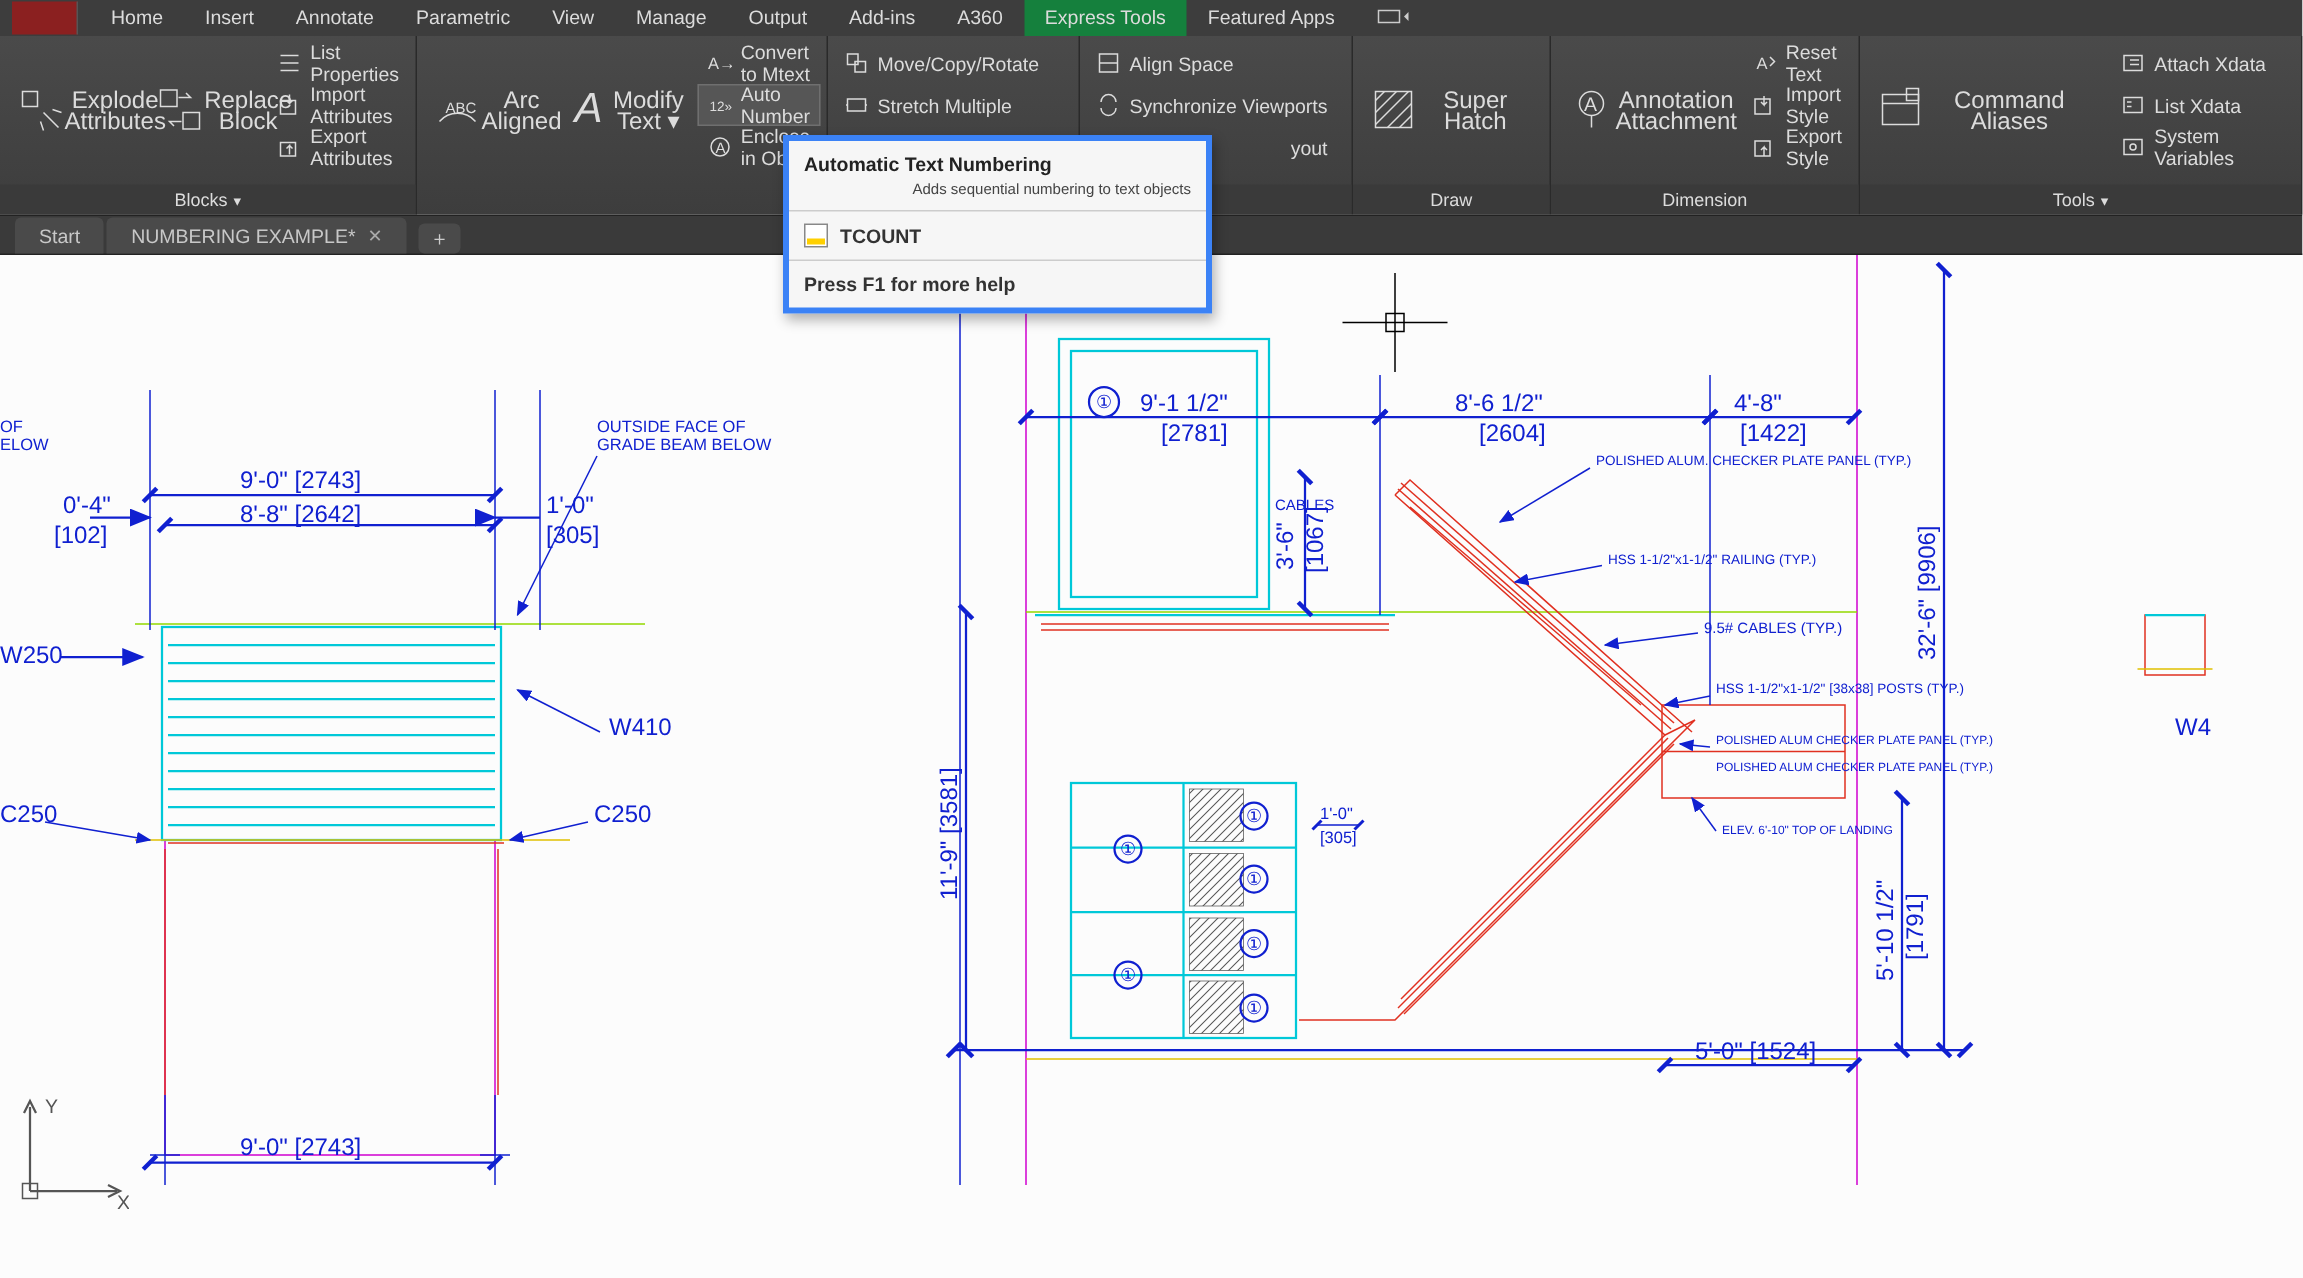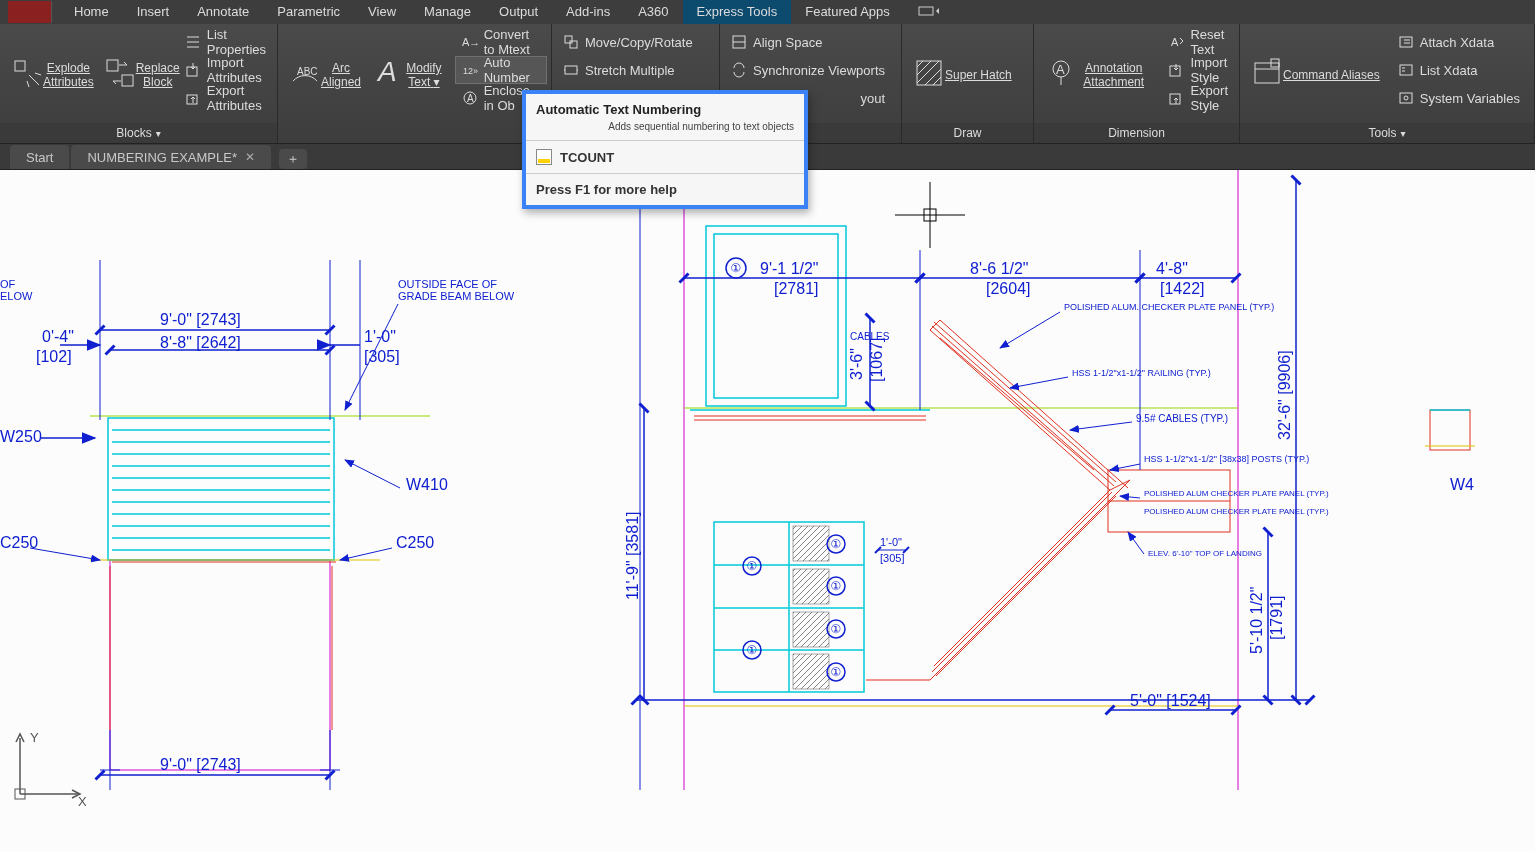--- a/index.html
+++ b/index.html
@@ -2,33 +2,33 @@
 <html><head>
 <meta charset="utf-8">
 <style>
   * { box-sizing: border-box; margin: 0; padding: 0; }
   body { font-family: "Segoe UI", Arial, sans-serif; font-size: 13px; background: #fafafa; width: 1535px; height: 852px; overflow: hidden; position: relative; }
   
   
   .menubar { height: 24px; background: #3d3d3d; display: flex; align-items: center; padding: 0 8px; }
   .logo { width: 44px; height: 22px; background: #8b2020; margin-right: 8px; border-right: 1px solid #555; }
   .menu-item { color: #dcdcdc; padding: 0 14px; height: 24px; line-height: 24px; cursor: pointer; font-size: 13px; }
-  .menu-item.active-tab { background: #0c4a6e; }
+  .menu-item.active-tab { background: #15803d; }
   .menu-icon { color: #ccc; padding: 0 14px; }
   
   
   .ribbon { height: 120px; background: linear-gradient(#4a4a4a, #3d3d3d); display: flex; border-bottom: 1px solid #222; }
   .ribbon-panel { border-right: 1px solid #2a2a2a; display: flex; flex-direction: column; position: relative; padding: 4px 4px 0 4px; }
   .panel-body { flex: 1; display: flex; align-items: flex-start; gap: 4px; }
   .panel-title { height: 20px; line-height: 20px; text-align: center; color: #dcdcdc; font-size: 12px; background: #3a3a3a; margin: 0 -4px; }
   .panel-title .dd { margin-left: 4px; font-size: 10px; }
   
   .big-btn { display: flex; flex-direction: row; align-items: center; justify-content: flex-start; padding: 4px 6px; color: #dcdcdc; cursor: pointer; border: 1px solid transparent; text-align: center; min-width: 54px; height: 94px; }
   .big-btn .icon-lg { width: 32px; height: 32px; display: flex; align-items: center; justify-content: center; margin-bottom: 4px; }
-  .big-btn .label { font-size: 12px; line-height: 14px; text-decoration: underline; }
+  .big-btn .label { font-size: 16px; line-height: 14px; }
   
   .small-btn { display: flex; align-items: center; gap: 6px; color: #dcdcdc; padding: 2px 6px; cursor: pointer; border: 1px solid transparent; height: 28px; font-size: 13px; }
   .small-btn .icon-sm { width: 16px; height: 16px; display: flex; align-items: center; justify-content: center; }
   .small-btn.pressed { background: #565656; border: 1px solid #6f6f6f; }
   
   .stack { display: flex; flex-direction: column; gap: 0px; }
   
   .ribbon svg { stroke: #dcdcdc; fill: none; }
   
   

